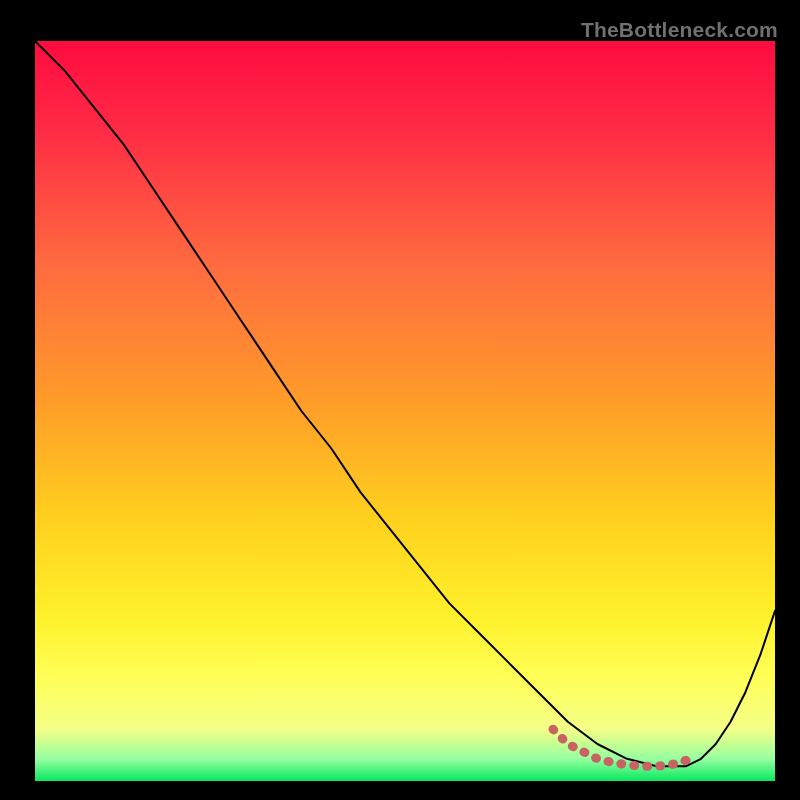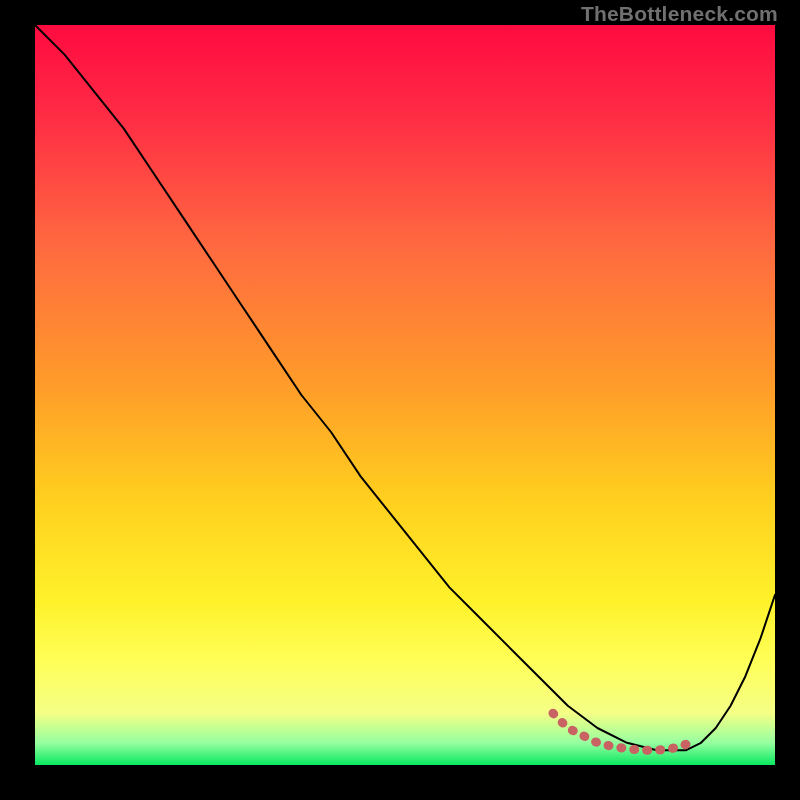--- a/index.html
+++ b/index.html
@@ -7,20 +7,21 @@
     padding: 0;
     width: 800px;
     height: 800px;
     background: #000000;
     overflow: hidden;
   }
   .stage {
     position: relative;
     width: 800px;
     height: 600px;
+    margin-top: 16px;
   }
   .plot-area {
     position: absolute;
     left: 35px;
     top: 25px;
     width: 740px;
     height: 740px;
     overflow: hidden;
   }
   .gradient-bg {

